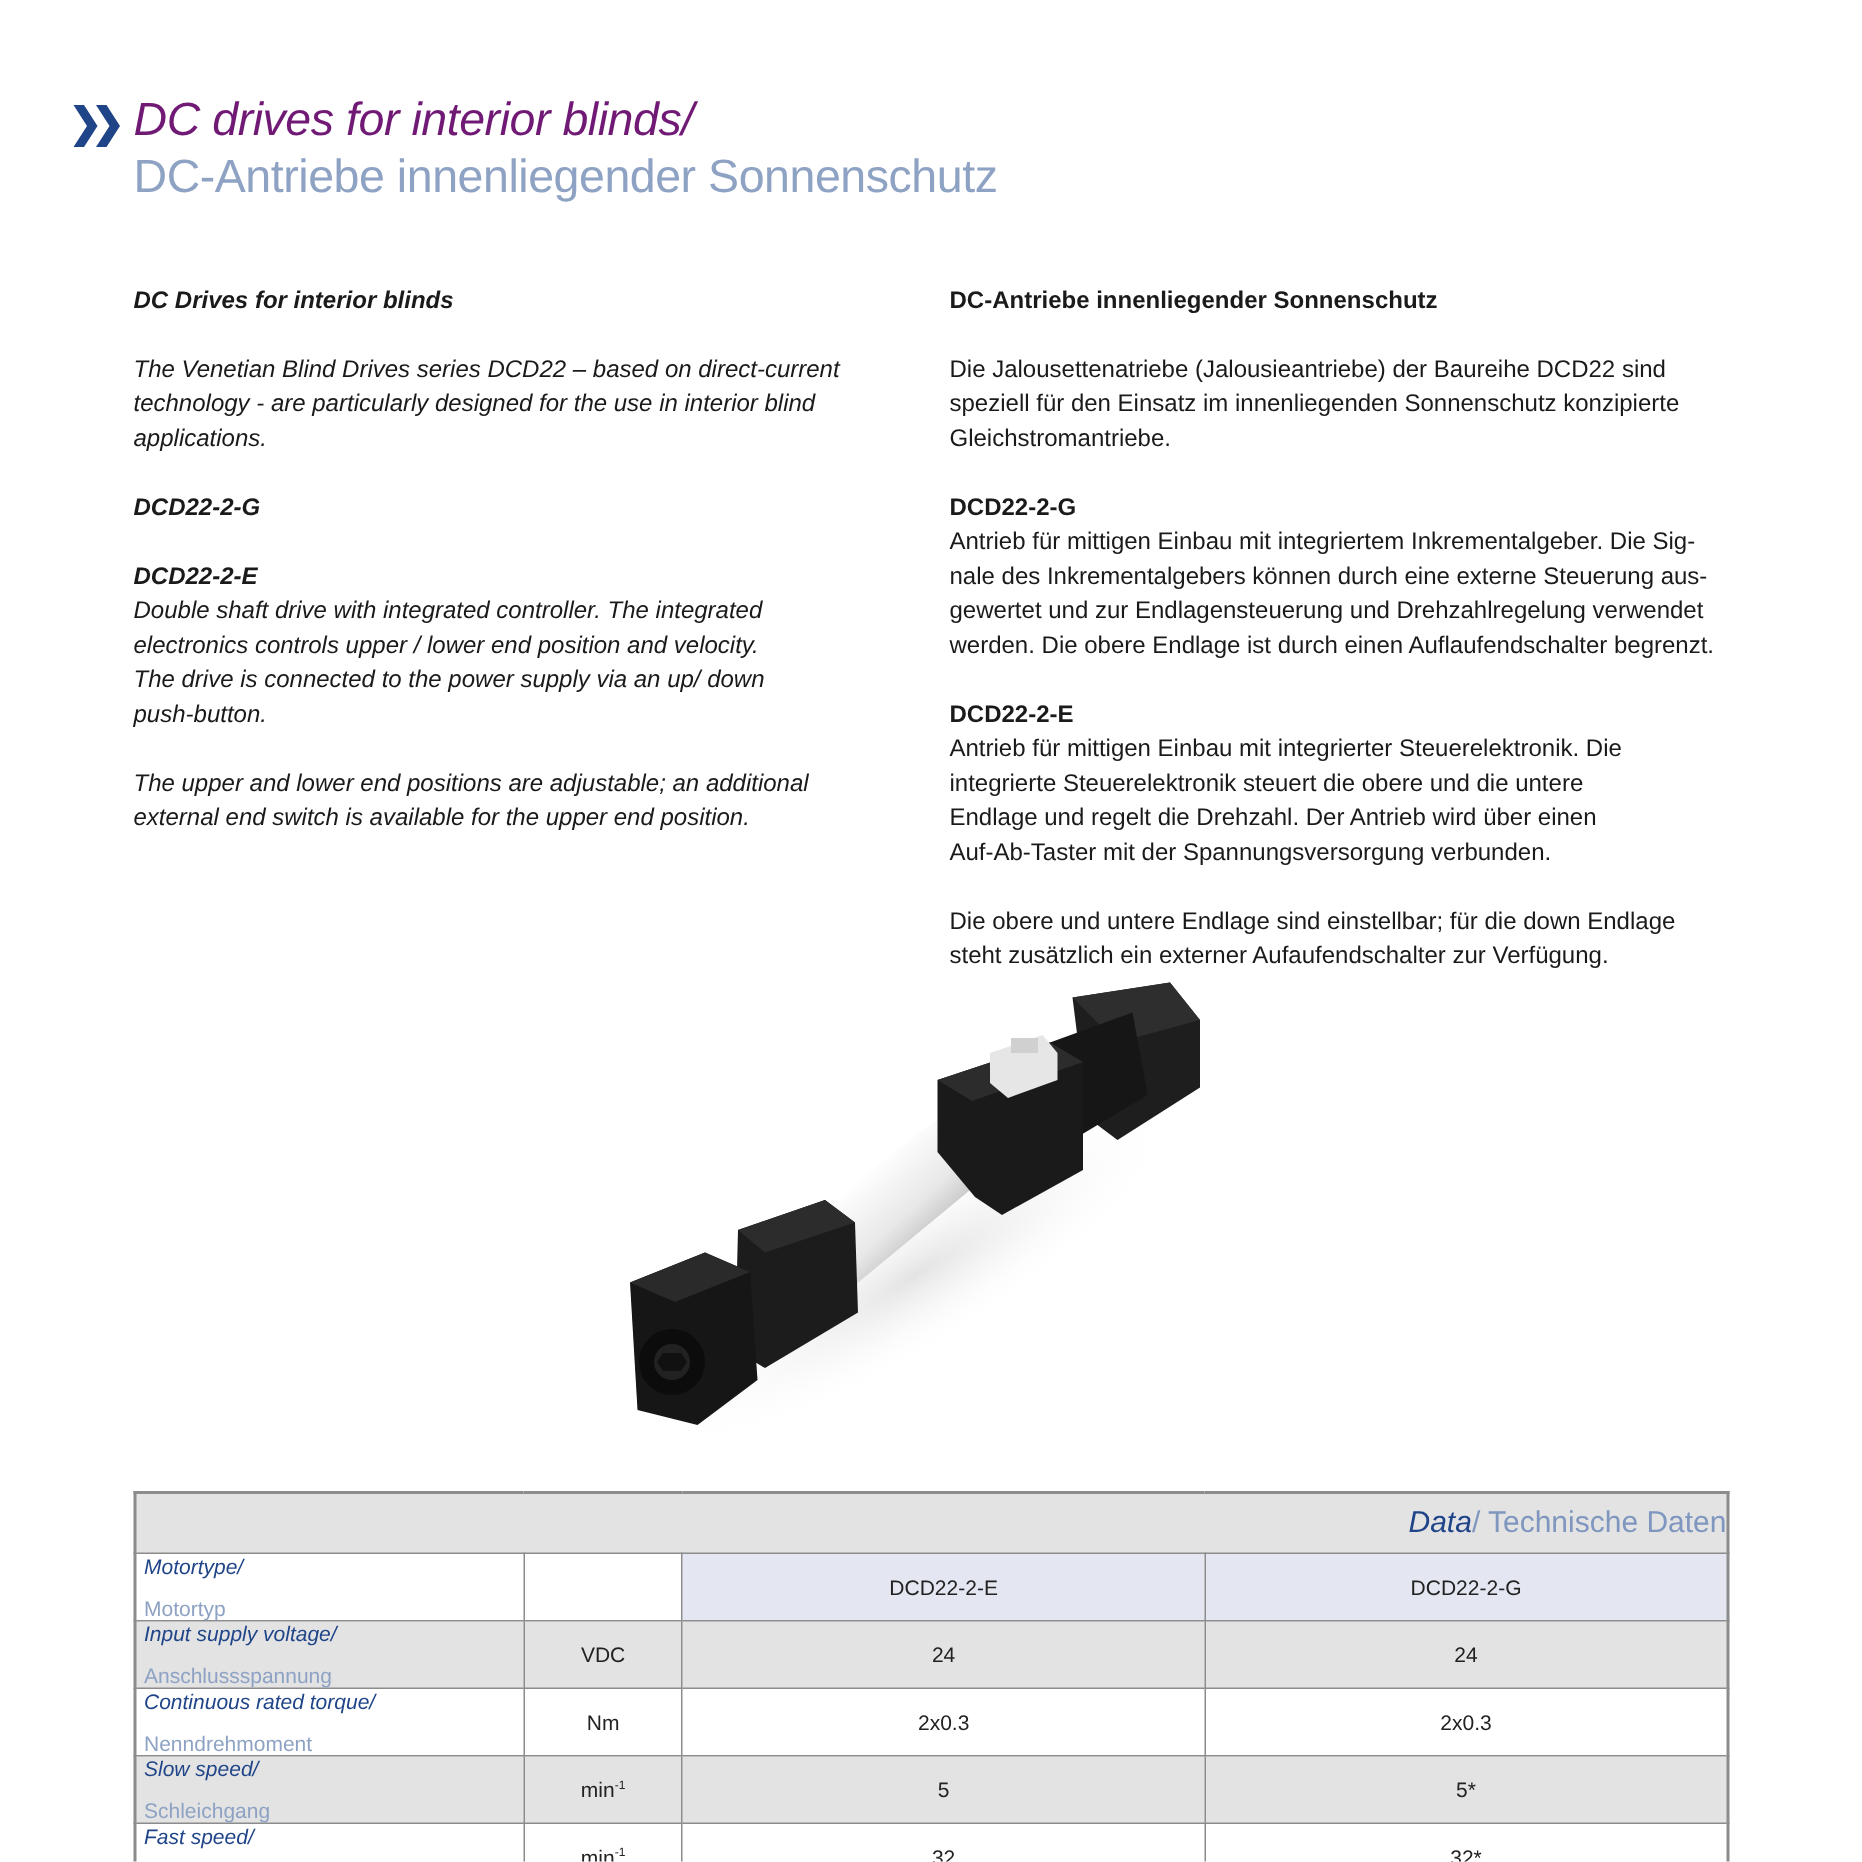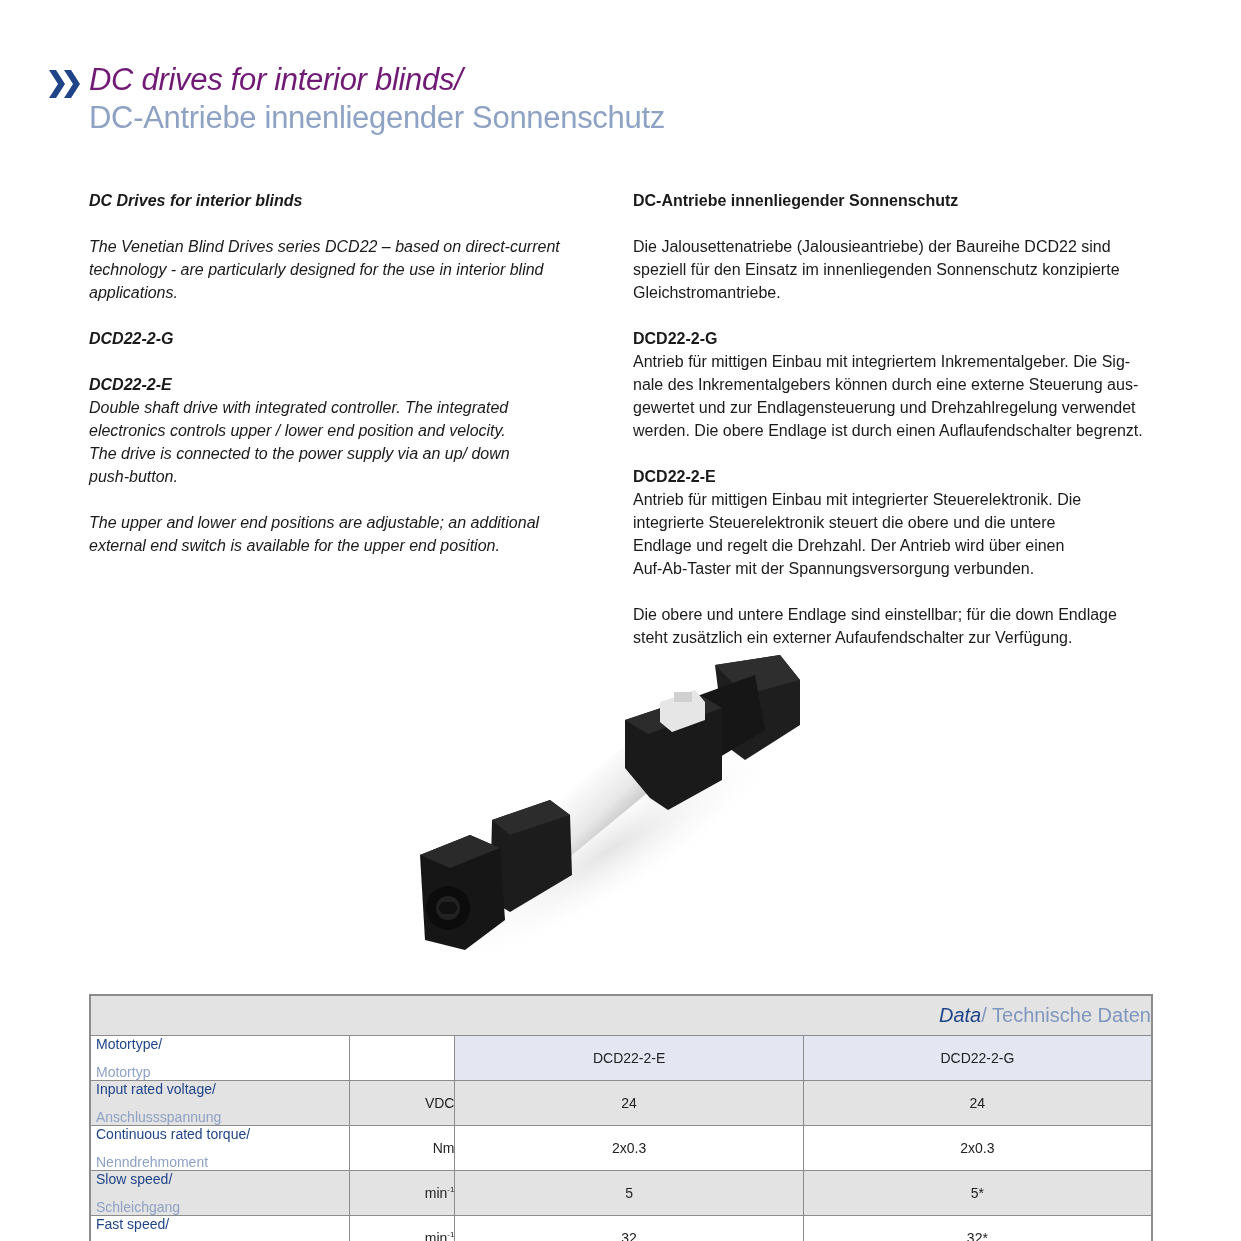--- a/index.html
+++ b/index.html
@@ -28,23 +28,23 @@
   .hdr-cell { background: #e3e3e4; height: 39px; padding-left: 5px !important;
               font-size: 20px; text-align: right; }
   .hdr-en { font-style: italic; color: #1f4488; }
   .hdr-de { color: #7f96be; }
   .row td { height: 37px; }
   .row.grey td { background: #e3e3e4; }
   .row.white td { background: #ffffff; }
   .row td.model { background: #e4e7f2 !important; }
   .label-cell { width: 253px; padding-left: 5px !important; font-size: 14px; line-height: 16px;
                 vertical-align: middle; }
-  .label-en { color: #1f4488; display: block; }
+  .label-en { font-style: italic; color: #1f4488; display: block; }
   .label-de { color: #8ea2c4; display: block; margin-top: 12px; }
-  .unit-cell { width: 105px; text-align: right; font-size: 14px; color: #222; margin-left: 15px; }
+  .unit-cell { width: 105px; text-align: center; font-size: 14px; color: #222; margin-left: 15px; }
   .unit-cell sup { font-size: 8px; }
   .val-cell { text-align: center; font-size: 14px; color: #222; width: 348px; }
 </style>
 </head>
 <body>
 
 <div class="title-block">
   <svg class="chevrons" viewBox="0 0 34 32">
     <polygon points="1,2 8,2 17,16 8,30 1,30 10,16" fill="#1f4488"></polygon>
     <polygon points="16,2 23,2 32,16 23,30 16,30 25,16" fill="#1f4488"></polygon>
@@ -142,21 +142,21 @@
     <td class="label-cell">
       <span class="label-en">Motortype/</span>
       <span class="label-de">Motortyp</span>
     </td>
     <td class="unit-cell"></td>
     <td class="val-cell model">DCD22-2-E</td>
     <td class="val-cell model">DCD22-2-G</td>
   </tr>
   <tr class="row grey">
     <td class="label-cell">
-      <span class="label-en">Input rated voltage/</span>
+      <span class="label-en">Input supply voltage/</span>
       <span class="label-de">Anschlussspannung</span>
     </td>
     <td class="unit-cell">VDC</td>
     <td class="val-cell">24</td>
     <td class="val-cell">24</td>
   </tr>
   <tr class="row white">
     <td class="label-cell">
       <span class="label-en">Continuous rated torque/</span>
       <span class="label-de">Nenndrehmoment</span>

